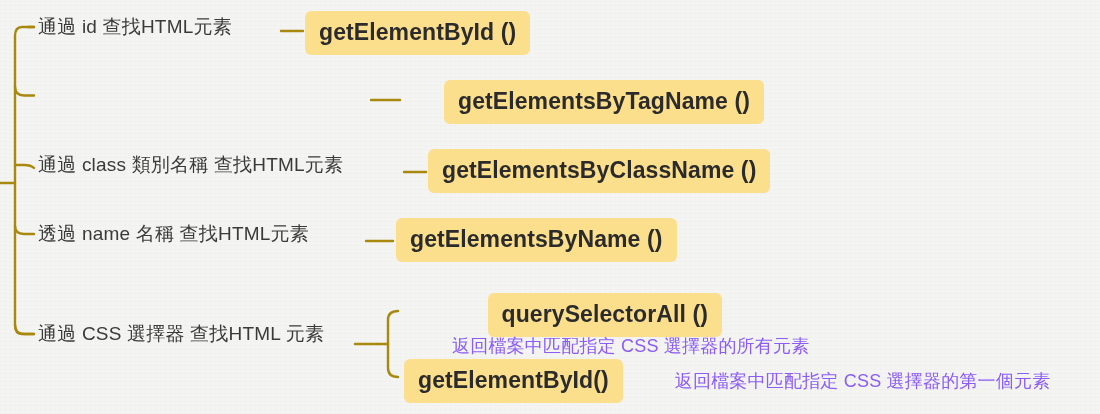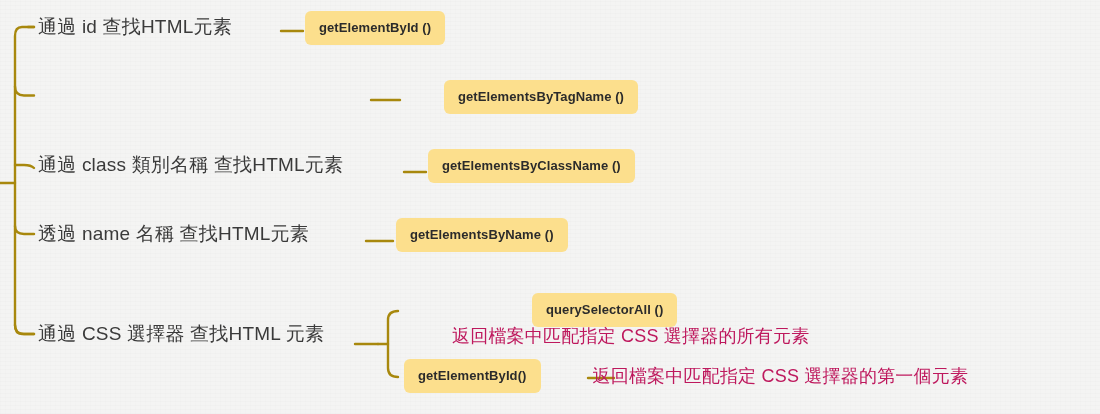--- a/index.html
+++ b/index.html
@@ -50,30 +50,30 @@
     color: #3a3a3a;
     letter-spacing: 0.2px;
     line-height: 1;
   }
 
   .badge {
     display: inline-block;
     background: #fcdf8d;
     color: #2b2b2b;
     font-weight: bold;
-    font-size: 13px;
+    font-size: 23px;
     line-height: 1;
     padding: 10px 14px 11px 14px;
     border-radius: 6px;
     letter-spacing: 0.1px;
   }
 
   .desc {
     font-size: 18px;
-    color: #be185d;
+    color: #8b5cf6;
     letter-spacing: 0.2px;
     line-height: 1;
   }
 
   
   #row-1  { left: 38px;  top: 17px;  }
   #row-2  { left: 38px;  top: 86px;  }
   #row-3  { left: 38px;  top: 155px; }
   #row-4  { left: 38px;  top: 224px; justify-content: center; }
   #row-5  { left: 38px;  top: 324px; }

